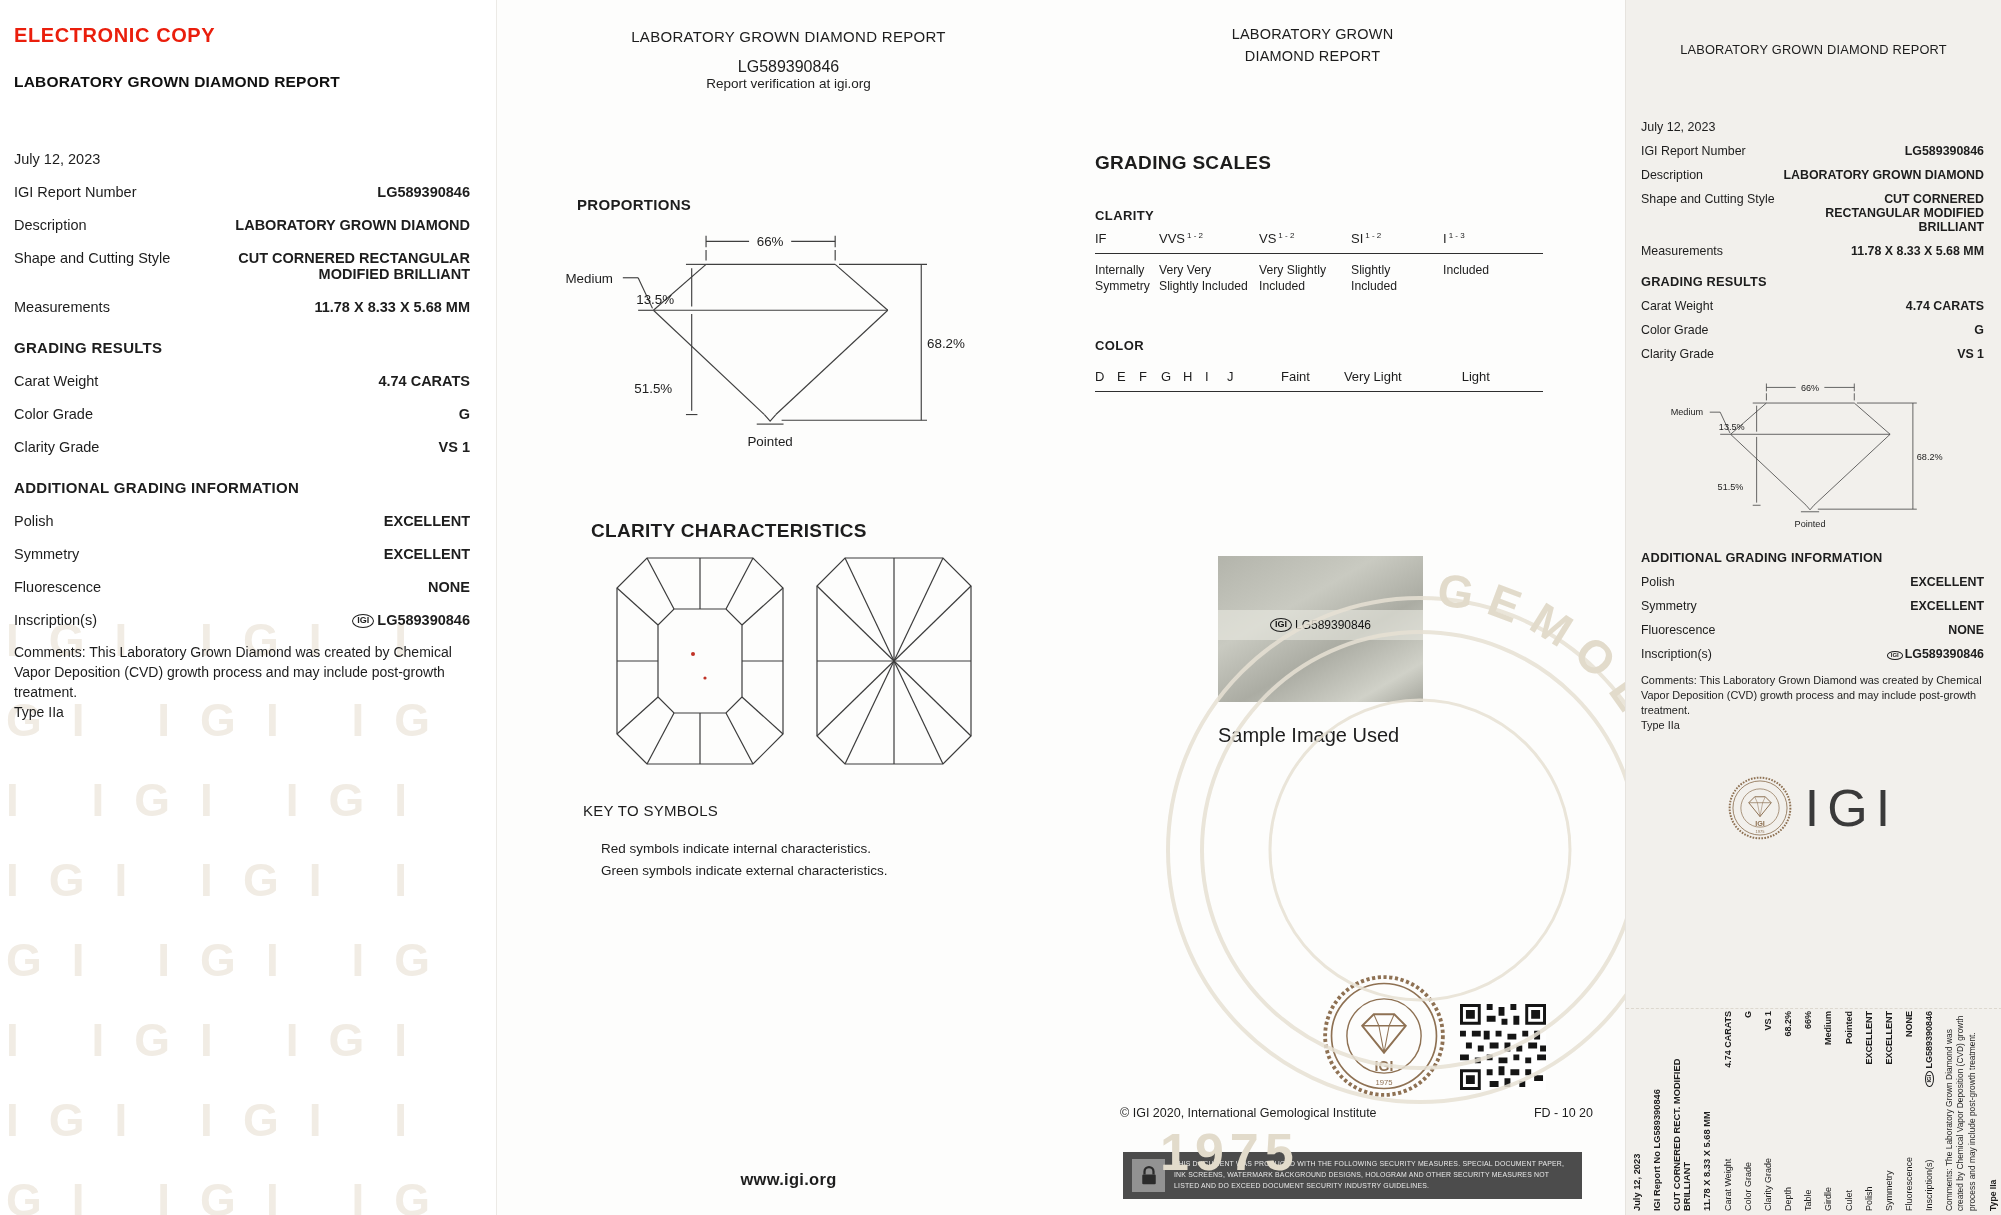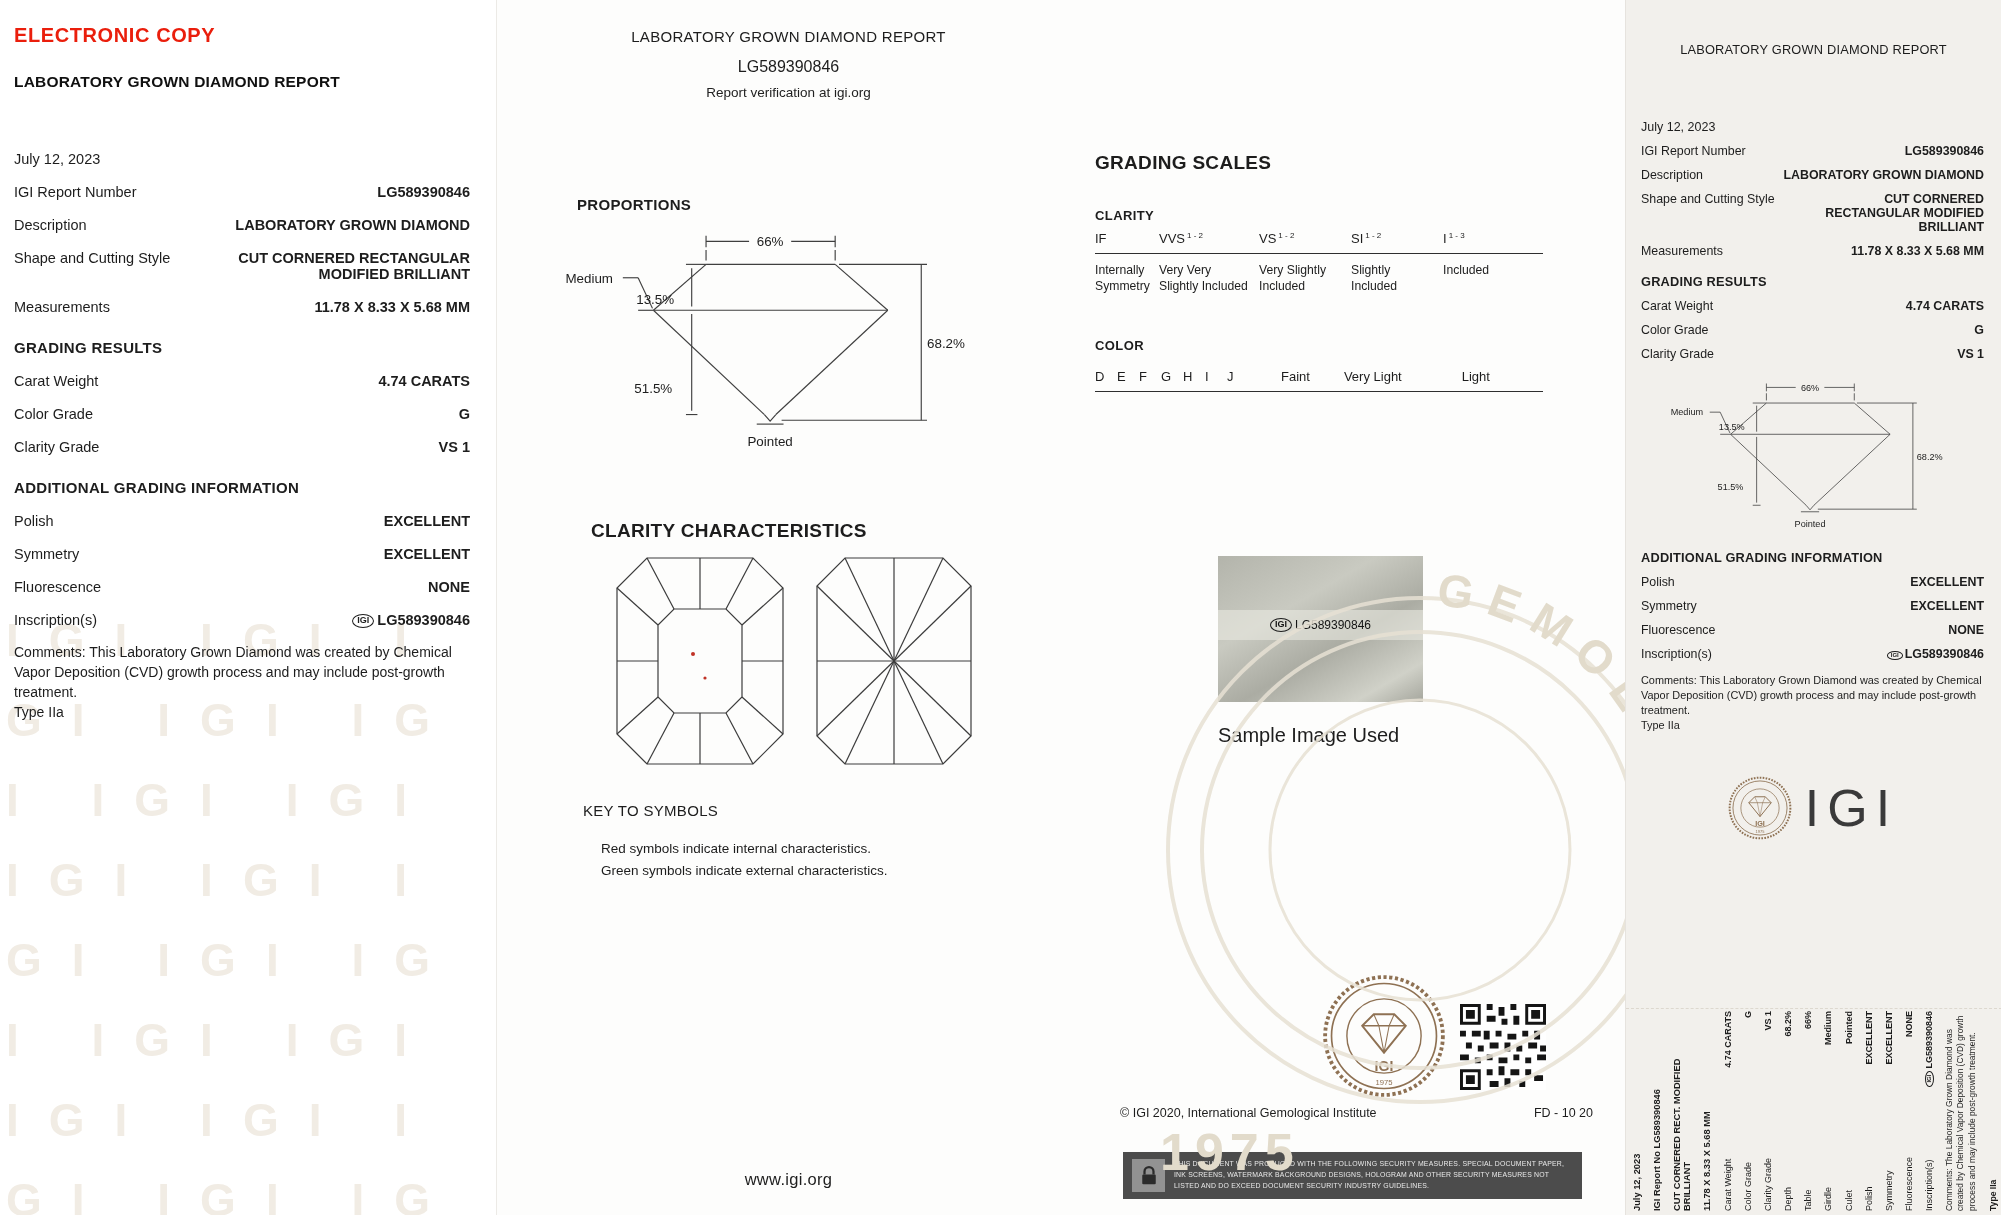--- a/index.html
+++ b/index.html
@@ -26,28 +26,28 @@
   .sec-h{margin-top:24px;font-size:15px;font-weight:bold;letter-spacing:.3px}
   .igi-mark{display:inline-block;border:1.4px solid #1d1d1d;border-radius:50%;font-size:9px;font-weight:bold;padding:1px 4px;vertical-align:2px;margin-right:3px;line-height:1.1}
   .igi-mark-xs{font-size:6px;border-width:1px;padding:0 3px;vertical-align:1px;margin-right:2px}
   .p1-comments{margin-top:15px;font-size:14px;line-height:1.42;max-width:465px}
   .p1-type{font-size:14px;margin-top:2px}
 
   
   .p2-head{position:absolute;top:28px;left:0;width:100%;text-align:center}
   .p2-title{font-size:15px;letter-spacing:.3px}
   .p2-number{margin-top:13px;font-size:16px}
-  .p2-verify{margin-top:9px;font-size:13.5px;color:#222}
+  .p2-verify{font-size:13.5px;color:#222}
   .prop-heading{position:absolute;top:196px;left:80px;font-size:15px;font-weight:bold;letter-spacing:.3px}
   .prop-wrap{position:absolute;top:226px;left:34px}
   .cc-heading{position:absolute;top:520px;left:94px;font-size:19px;font-weight:bold;letter-spacing:.3px}
   .cc-diagrams{position:absolute;top:556px;left:118px;display:flex;gap:30px;align-items:flex-start}
   .key-heading{position:absolute;top:802px;left:86px;font-size:15px;font-weight:normal;letter-spacing:.3px}
   .key-lines{position:absolute;top:838px;left:104px;font-size:13.5px;line-height:1.65}
-  .p2-site{position:absolute;bottom:26px;left:0;width:100%;text-align:center;font-size:16.5px;font-weight:normal;letter-spacing:.3px}
+  .p2-site{position:absolute;bottom:26px;left:0;width:100%;text-align:center;font-size:16.5px;font-weight:bold;letter-spacing:.3px}
 
   
   .p3-head{position:absolute;top:24px;left:0;width:465px;text-align:center;font-size:14.5px;line-height:1.5;letter-spacing:.2px}
   .gs-heading{position:absolute;top:152px;left:15px;font-size:19px;font-weight:bold;letter-spacing:.3px}
   .clar-block{position:absolute;top:208px;left:15px;width:448px}
   .scale-h{font-size:13px;font-weight:bold;letter-spacing:.4px}
   .clar-grades{display:flex;margin-top:8px;font-size:13px}
   .cw0{width:64px}.cw1{width:100px}.cw2{width:92px}.cw3{width:92px}.cw4{width:80px}
   .sup{font-size:8px;vertical-align:super;margin-left:2px}
   .scale-rule{border:0;border-top:1.6px solid #2f2f2f;margin-top:7px}
@@ -266,20 +266,24 @@
     <h2 class="key-heading">KEY TO SYMBOLS</h2>
     <div class="key-lines">
       <div>Red symbols indicate internal characteristics.</div>
       <div>Green symbols indicate external characteristics.</div>
     </div>
 
     <div class="p2-site">www.igi.org</div>
   </section>
 
   <section class="panel panel3">
+    <header class="p3-head">
+      <div>LABORATORY GROWN</div>
+      <div>DIAMOND REPORT</div>
+    </header>
 
     <h2 class="gs-heading">GRADING SCALES</h2>
 
     <div class="clar-block">
       <div class="scale-h">CLARITY</div>
       <div class="clar-grades">
         <div class="cw0"><span>IF</span><sup class="sup"></sup></div>
         <div class="cw1"><span>VVS</span><sup class="sup">1 - 2</sup></div>
         <div class="cw2"><span>VS</span><sup class="sup">1 - 2</sup></div>
         <div class="cw3"><span>SI</span><sup class="sup">1 - 2</sup></div>

